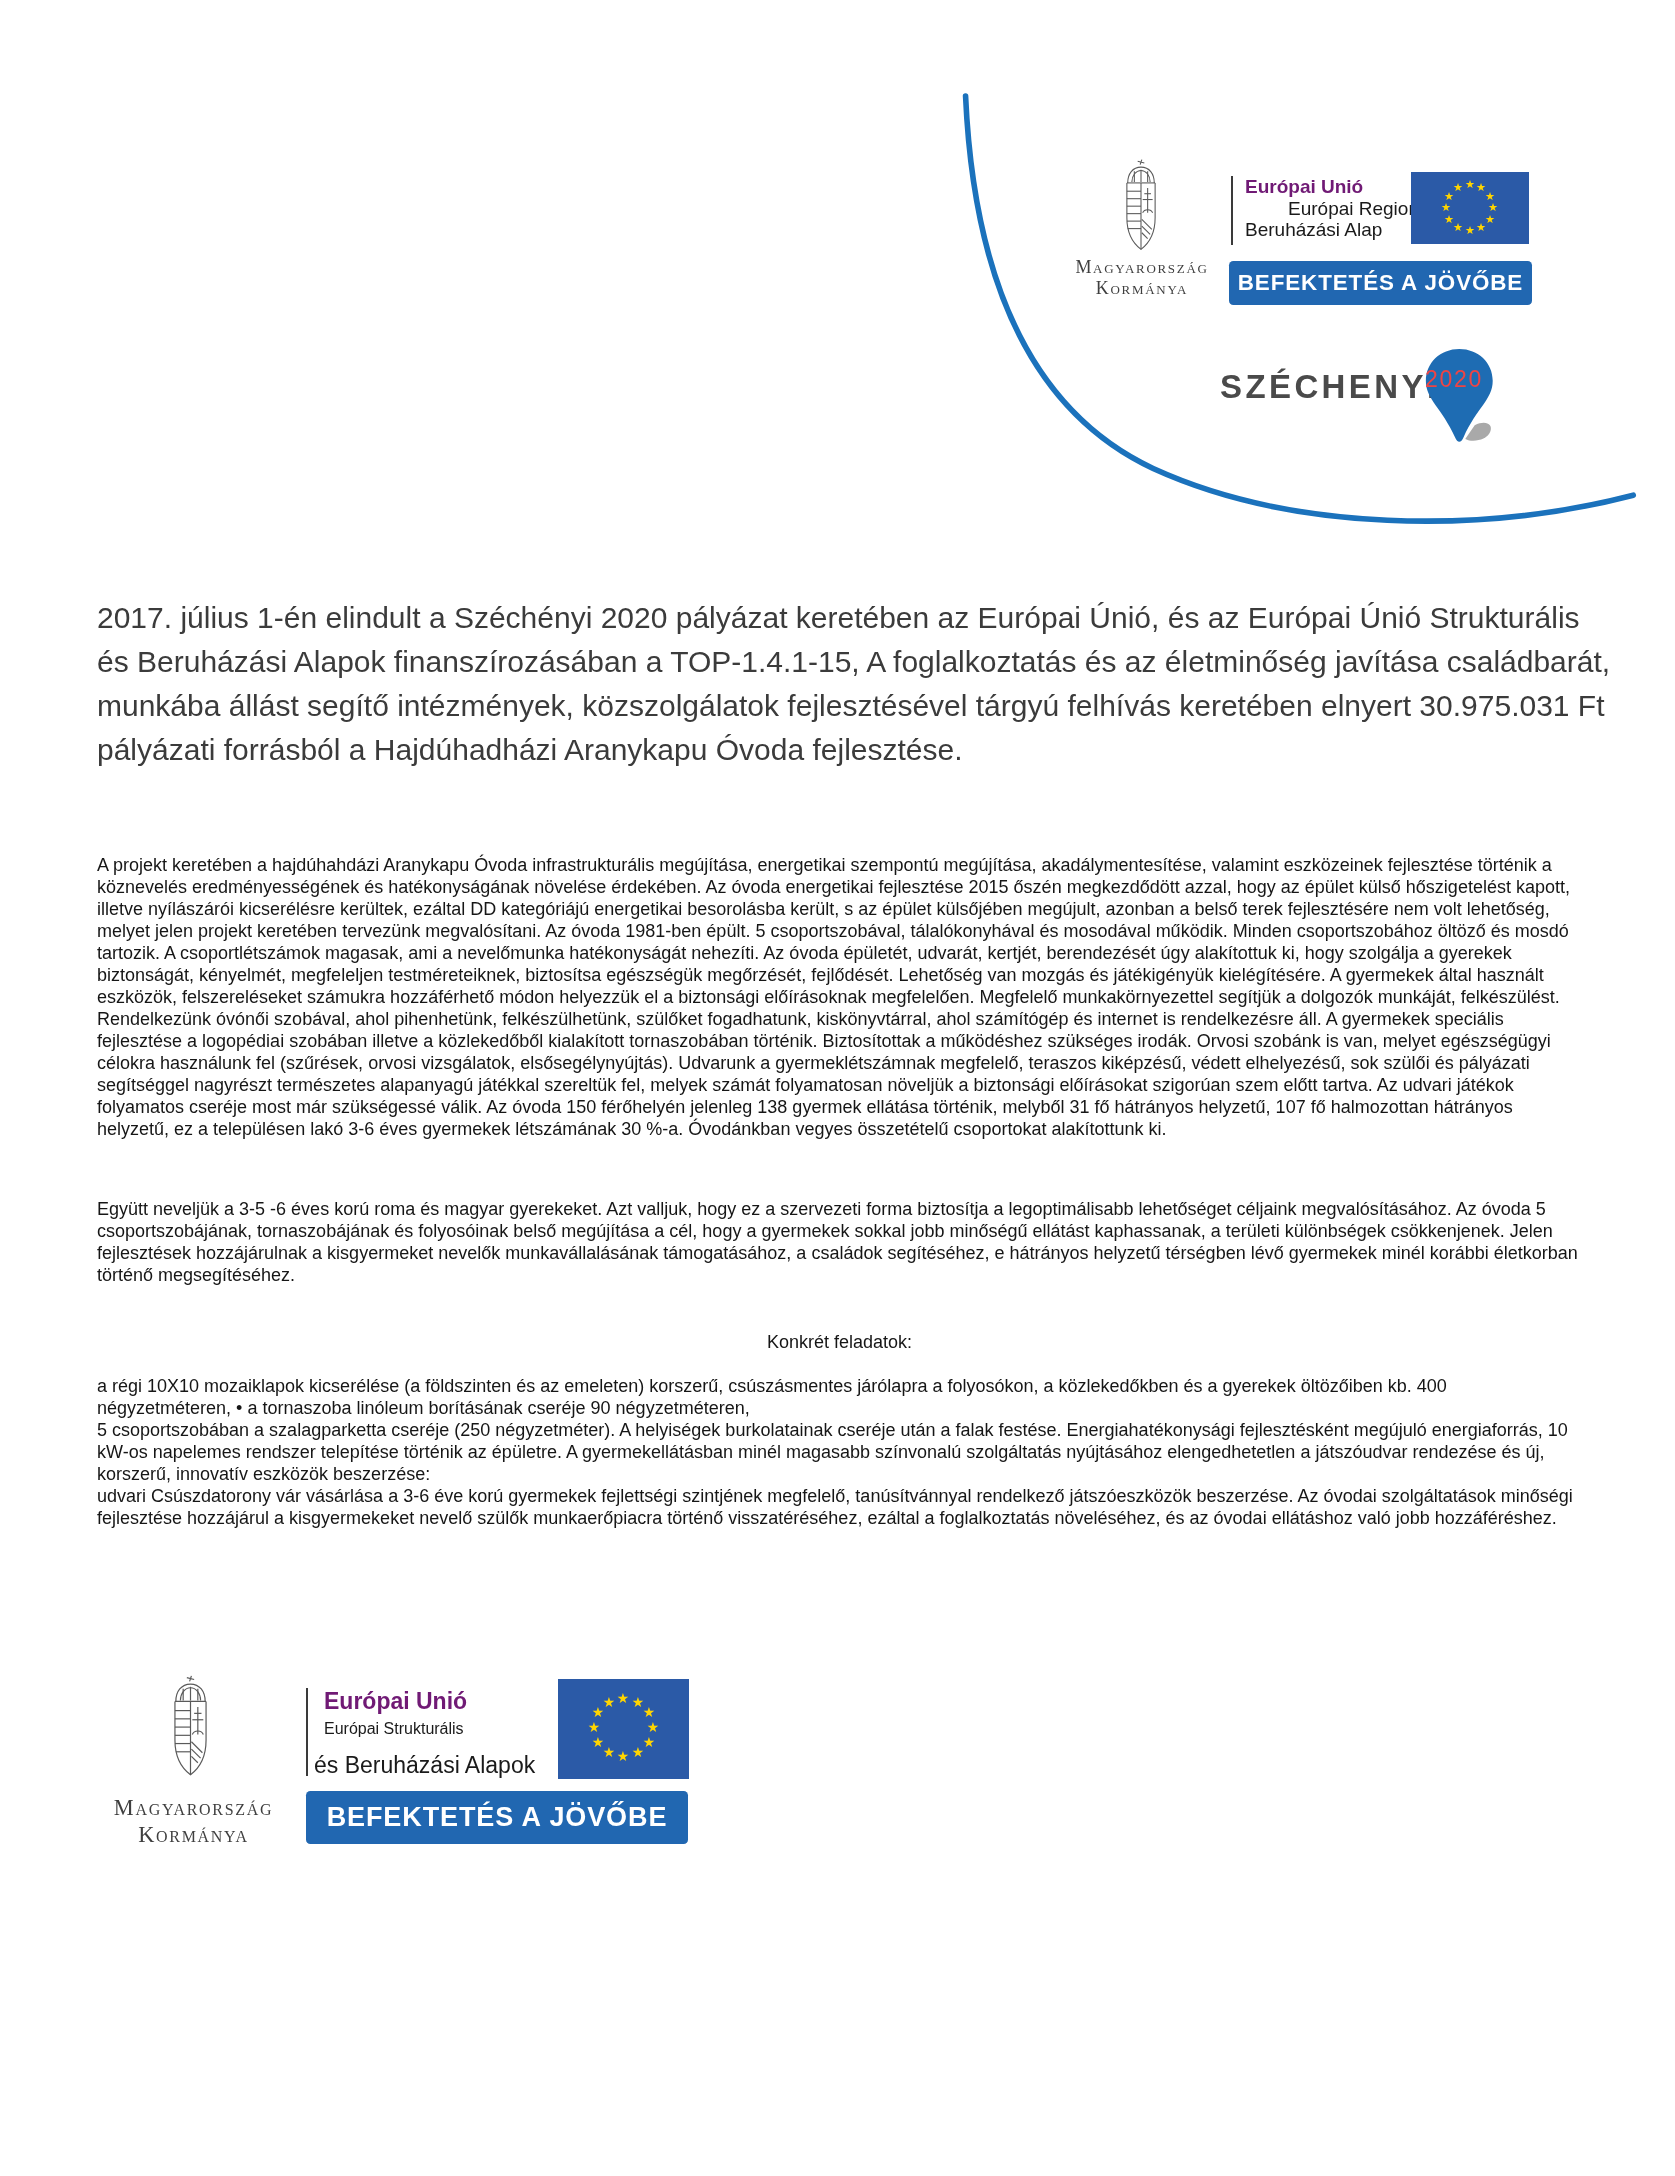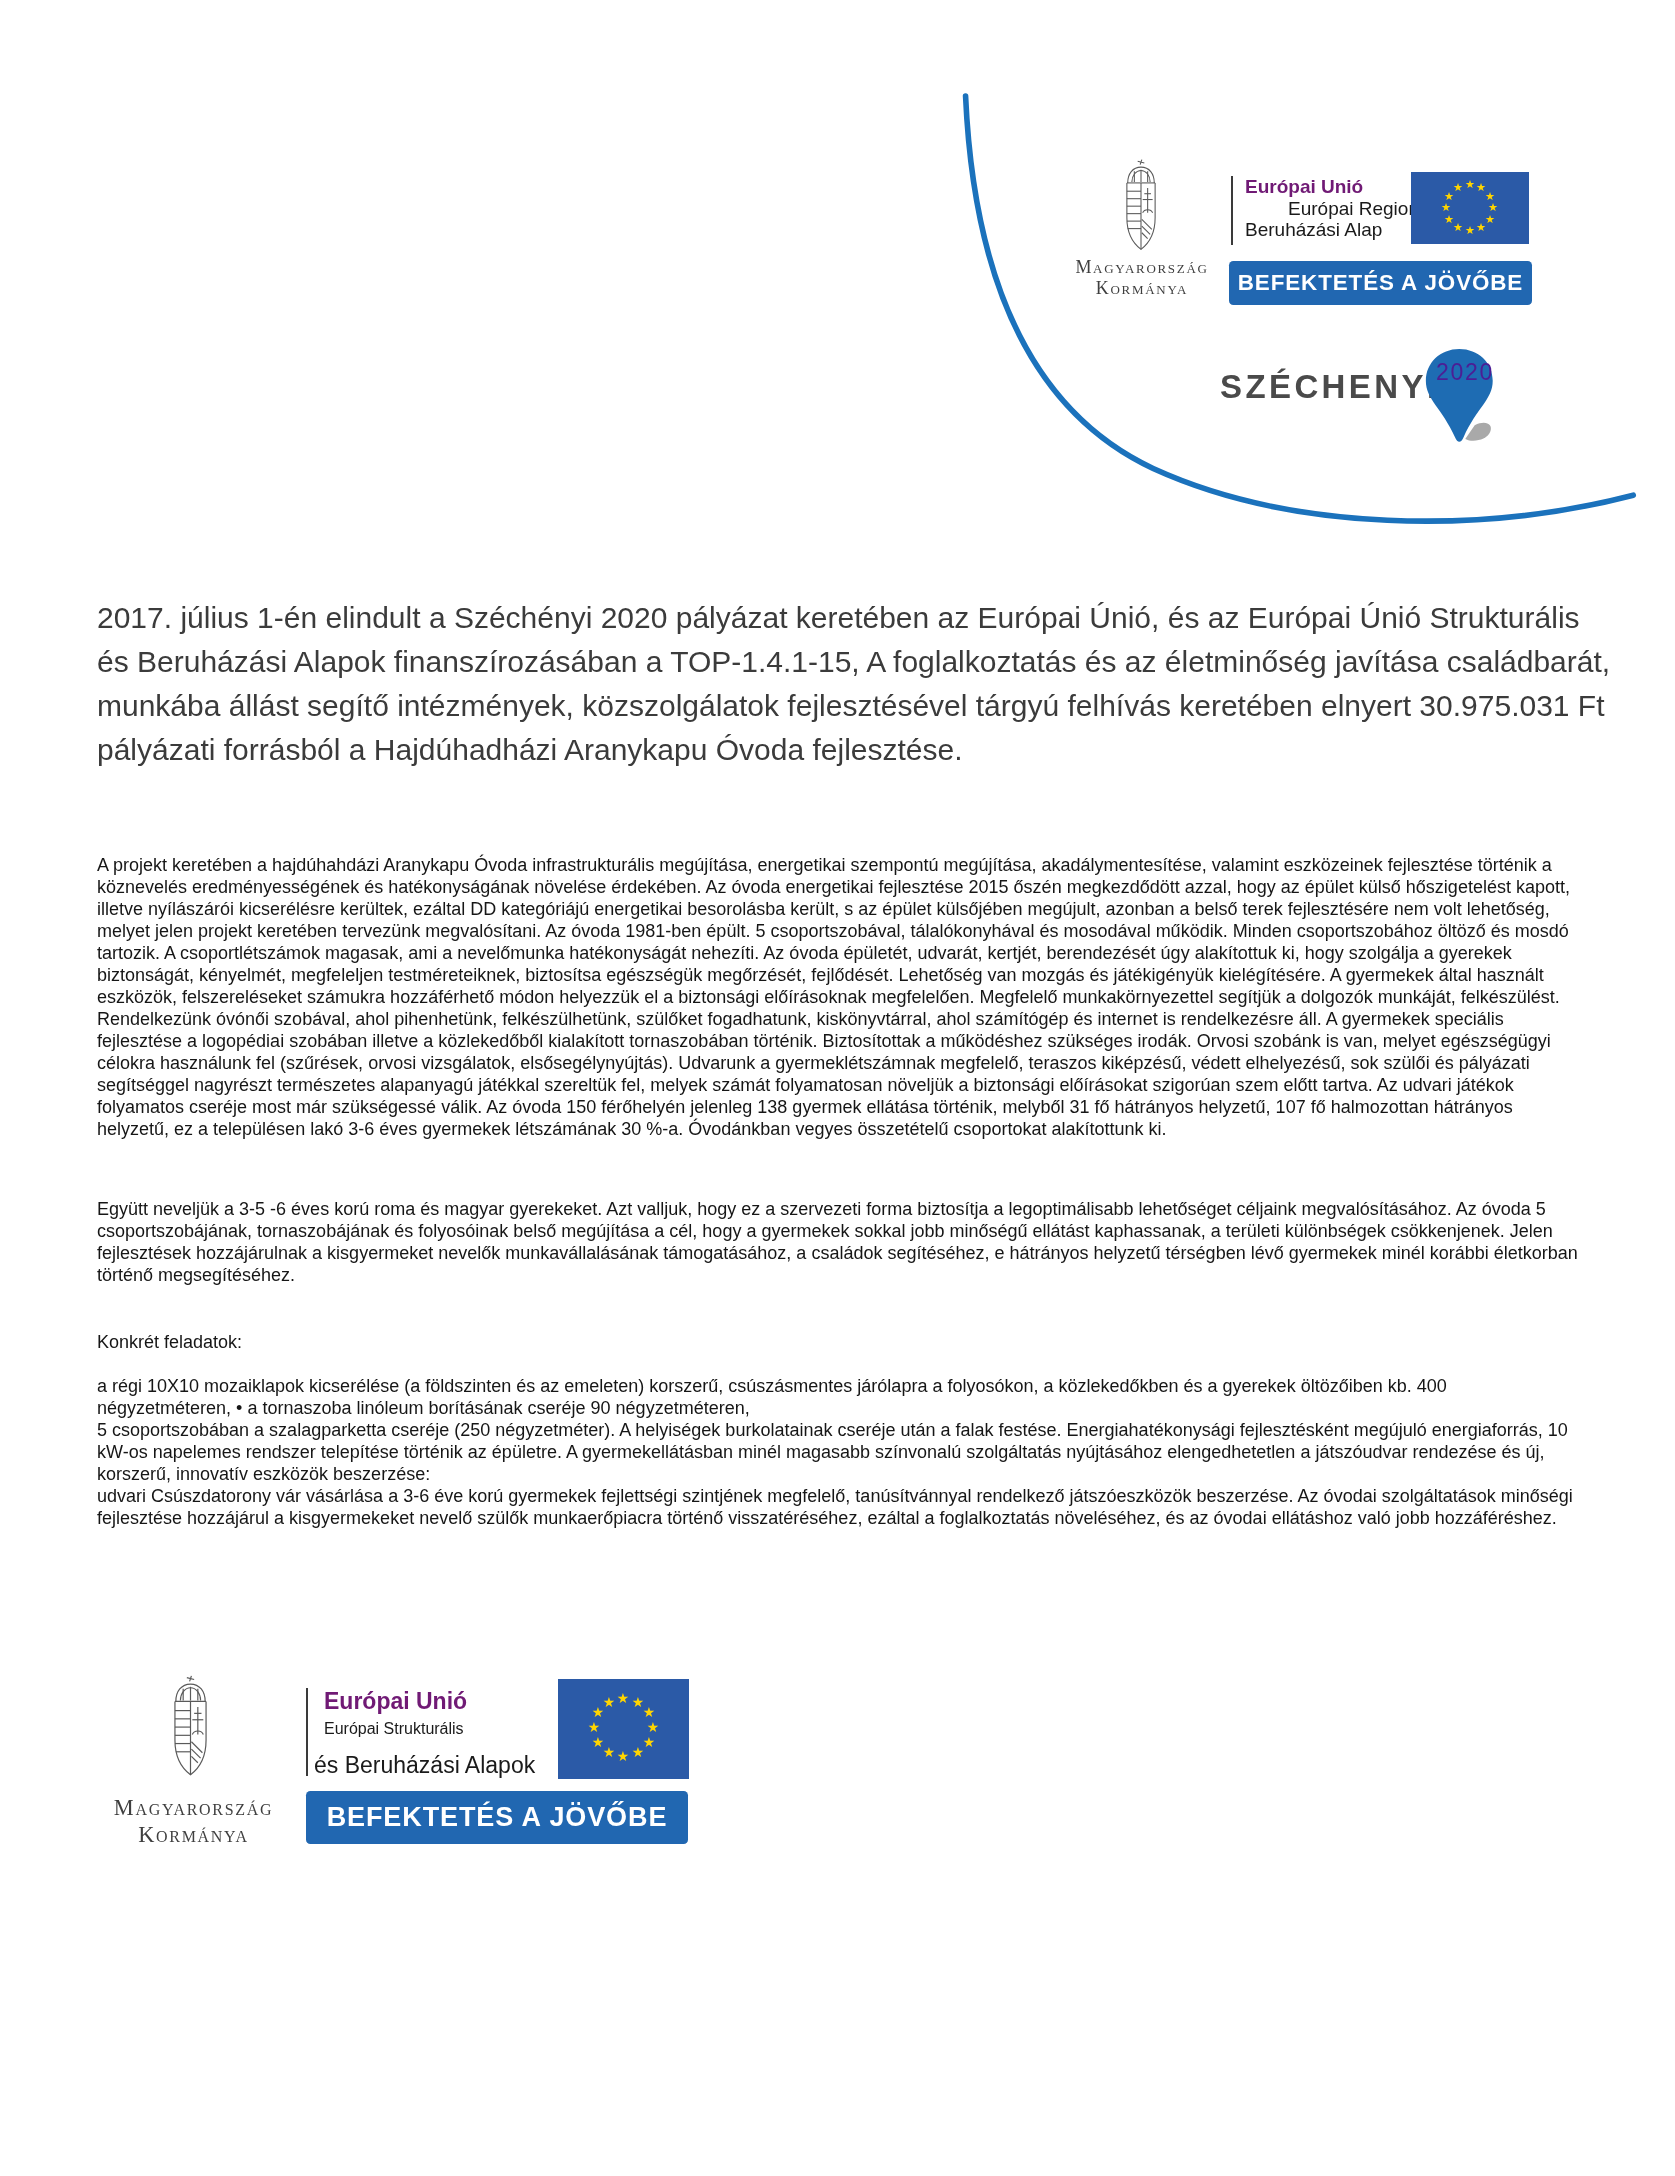--- a/index.html
+++ b/index.html
@@ -46,22 +46,22 @@
     border-radius:4.3px;letter-spacing:0.9px;white-space:nowrap;
   }
 
   
   .szechenyi-word{
     font-weight:bold;color:var(--szechenyi-gray);
     font-size:33px;letter-spacing:3.4px;white-space:nowrap;
   }
   .pin-wrap{width:72px;height:103px;}
   .pin-year{
-    position:absolute;left:0;top:11px;width:69px;text-align:right;
-    color:#4c1d95;font-size:23px;font-weight:400;letter-spacing:1.7px;
+    position:absolute;left:0;top:18px;width:69px;text-align:left;
+    color:#ef4444;font-size:23px;font-weight:400;letter-spacing:1.7px;
   }
 
   
   .heading{
     left:97px;top:596px;width:1516px;
     font-size:30px;line-height:44px;color:var(--heading-text);
   }
   .body-block{
     left:97px;width:1485px;
     font-size:18px;line-height:22px;color:var(--body-text);
@@ -139,21 +139,21 @@
       <path d="M40,1 C62,1 79,17 79,38 C79,60 60,70 45,104 C42,111 38,111 35,104 C20,70 1,60 1,38 C1,17 18,1 40,1 Z" fill="var(--pin-blue)"></path>
     </svg>
     <span class="pin-year">2020</span>
   </div>
 </div>
 
 <div class="abs heading">2017. július 1-én elindult a Széchényi 2020 pályázat keretében az Európai Únió, és az Európai Únió Strukturális és Beruházási Alapok finanszírozásában a TOP-1.4.1-15, A foglalkoztatás és az életminőség javítása családbarát, munkába állást segítő intézmények, közszolgálatok fejlesztésével tárgyú felhívás keretében elnyert 30.975.031 Ft pályázati forrásból a Hajdúhadházi Aranykapu Óvoda fejlesztése.</div>
 
 <div class="abs body-block" style="top:854px;">A projekt keretében a hajdúhahdázi Aranykapu Óvoda infrastrukturális megújítása, energetikai szempontú megújítása, akadálymentesítése, valamint eszközeinek fejlesztése történik a köznevelés eredményességének és hatékonyságának növelése érdekében. Az óvoda energetikai fejlesztése 2015 őszén megkezdődött azzal, hogy az épület külső hőszigetelést kapott, illetve nyílászárói kicserélésre kerültek, ezáltal DD kategóriájú energetikai besorolásba került, s az épület külsőjében megújult, azonban a belső terek fejlesztésére nem volt lehetőség, melyet jelen projekt keretében tervezünk megvalósítani. Az óvoda 1981-ben épült. 5 csoportszobával, tálalókonyhával és mosodával működik. Minden csoportszobához öltöző és mosdó tartozik. A csoportlétszámok magasak, ami a nevelőmunka hatékonyságát nehezíti. Az óvoda épületét, udvarát, kertjét, berendezését úgy alakítottuk ki, hogy szolgálja a gyerekek biztonságát, kényelmét, megfeleljen testméreteiknek, biztosítsa egészségük megőrzését, fejlődését. Lehetőség van mozgás és játékigényük kielégítésére. A gyermekek által használt eszközök, felszereléseket számukra hozzáférhető módon helyezzük el a biztonsági előírásoknak megfelelően. Megfelelő munkakörnyezettel segítjük a dolgozók munkáját, felkészülést. Rendelkezünk óvónői szobával, ahol pihenhetünk, felkészülhetünk, szülőket fogadhatunk, kiskönyvtárral, ahol számítógép és internet is rendelkezésre áll. A gyermekek speciális fejlesztése a logopédiai szobában illetve a közlekedőből kialakított tornaszobában történik. Biztosítottak a működéshez szükséges irodák. Orvosi szobánk is van, melyet egészségügyi célokra használunk fel (szűrések, orvosi vizsgálatok, elsősegélynyújtás). Udvarunk a gyermeklétszámnak megfelelő, teraszos kiképzésű, védett elhelyezésű, sok szülői és pályázati segítséggel nagyrészt természetes alapanyagú játékkal szereltük fel, melyek számát folyamatosan növeljük a biztonsági előírásokat szigorúan szem előtt tartva. Az udvari játékok folyamatos cseréje most már szükségessé válik. Az óvoda 150 férőhelyén jelenleg 138 gyermek ellátása történik, melyből 31 fő hátrányos helyzetű, 107 fő halmozottan hátrányos helyzetű, ez a településen lakó 3-6 éves gyermekek létszámának 30 %-a. Óvodánkban vegyes összetételű csoportokat alakítottunk ki.</div>
 <div class="abs body-block" style="top:1198px;">Együtt neveljük a 3-5 -6 éves korú roma és magyar gyerekeket. Azt valljuk, hogy ez a szervezeti forma biztosítja a legoptimálisabb lehetőséget céljaink megvalósításához. Az óvoda 5 csoportszobájának, tornaszobájának és folyosóinak belső megújítása a cél, hogy a gyermekek sokkal jobb minőségű ellátást kaphassanak, a területi különbségek csökkenjenek. Jelen fejlesztések hozzájárulnak a kisgyermeket nevelők munkavállalásának támogatásához, a családok segítéséhez, e hátrányos helyzetű térségben lévő gyermekek minél korábbi életkorban történő megsegítéséhez.</div>
-<div class="abs body-block" style="top:1331px;">Konkrét feladatok:</div>
+<div class="abs body-block" style="top:1331px;text-align:center;">Konkrét feladatok:</div>
 <div class="abs body-block" style="top:1375px;">
     <div>a régi 10X10 mozaiklapok kicserélése (a földszinten és az emeleten) korszerű, csúszásmentes járólapra a folyosókon, a közlekedőkben és a gyerekek öltözőiben kb. 400 négyzetméteren, • a tornaszoba linóleum borításának cseréje 90 négyzetméteren,</div>
     <div>5 csoportszobában a szalagparketta cseréje (250 négyzetméter). A helyiségek burkolatainak cseréje után a falak festése. Energiahatékonysági fejlesztésként megújuló energiaforrás, 10 kW-os napelemes rendszer telepítése történik az épületre. A gyermekellátásban minél magasabb színvonalú szolgáltatás nyújtásához elengedhetetlen a játszóudvar rendezése és új, korszerű, innovatív eszközök beszerzése:</div>
     <div>udvari Csúszdatorony vár vásárlása a 3-6 éve korú gyermekek fejlettségi szintjének megfelelő, tanúsítvánnyal rendelkező játszóeszközök beszerzése. Az óvodai szolgáltatások minőségi fejlesztése hozzájárul a kisgyermekeket nevelő szülők munkaerőpiacra történő visszatéréséhez, ezáltal a foglalkoztatás növeléséhez, és az óvodai ellátáshoz való jobb hozzáféréshez.</div>
   </div>
 
 <div class="abs" style="left:0;top:0;">
 
   <div class="abs" style="left:163px;top:1674px;width:55px;height:108px;">
     <svg class="crest" width="55" height="108" viewBox="0 0 60 118">

